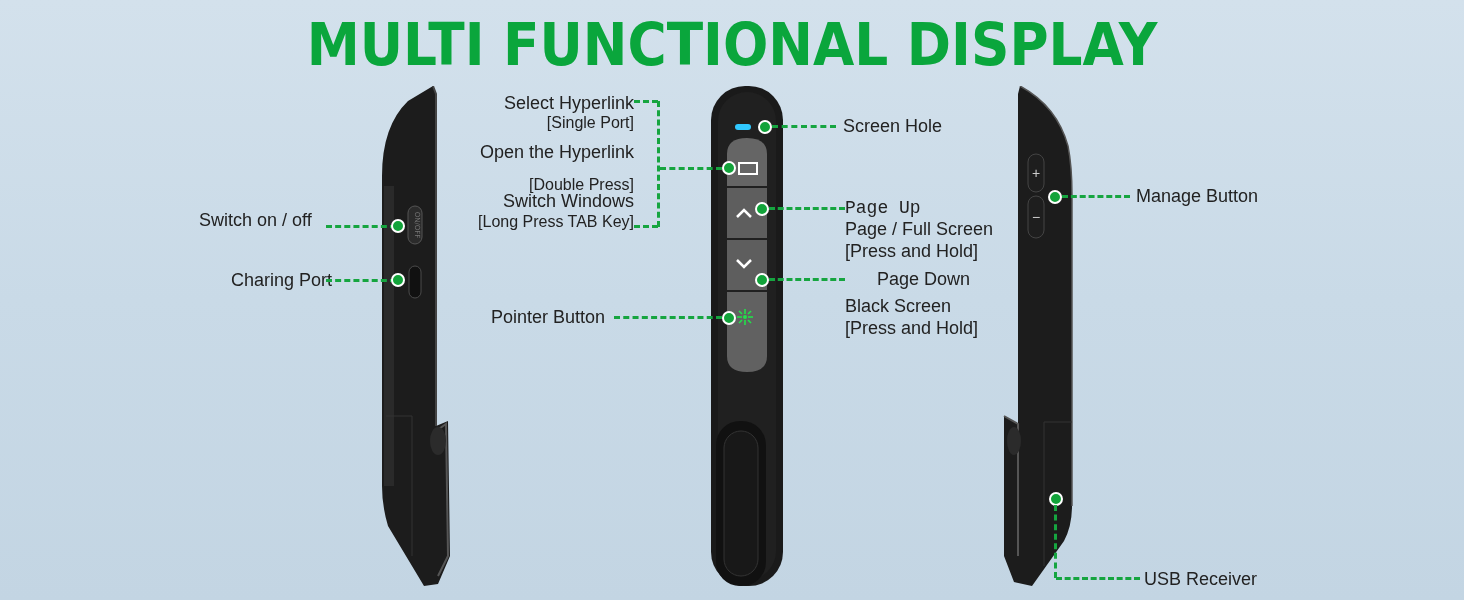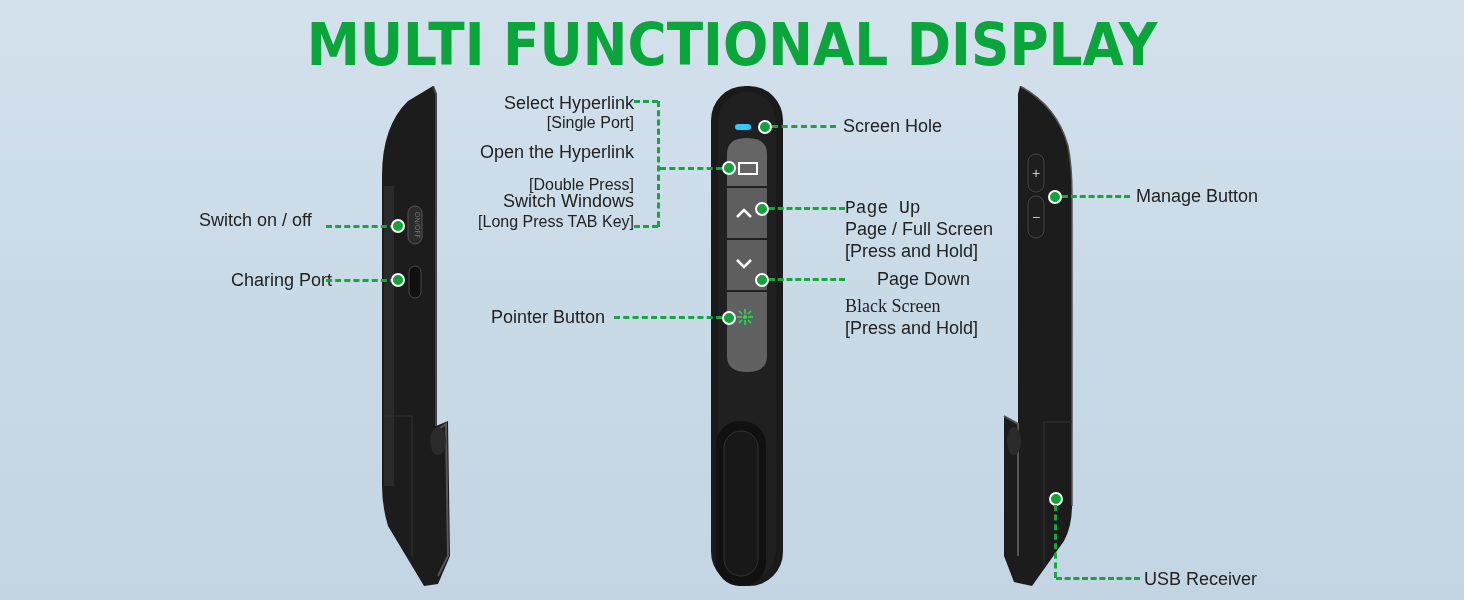--- a/index.html
+++ b/index.html
@@ -87,21 +87,21 @@
 <div class="lbl" style="left:845px;top:219px;">Page / Full Screen</div>
 <div class="lbl" style="left:845px;top:241px;">[Press and Hold]</div>
 
 <div style="position:absolute;left:727px;top:241px;width:40px;height:50px;"></div>
 <svg style="position:absolute;left:736px;top:259px;" width="16" height="10">
     <polyline points="1,1 8,8 15,1" fill="none" stroke="#fff" stroke-width="2.5"></polyline>
   </svg>
 <div class="dot" style="left:755px;top:273px;"></div>
 <div class="dash" style="left:769px;top:278px;width:76px;"></div>
 <div class="lbl" style="left:845px;top:269px;margin-left:32px;">Page Down</div>
-<div class="lbl" style="left:845px;top:296px;font-family:Liberation Serif, serif;">Black Screen</div>
+<div class="lbl" style="left:845px;top:296px;">Black Screen</div>
 <div class="lbl" style="left:845px;top:318px;">[Press and Hold]</div>
 
 <div style="position:absolute;left:727px;top:293px;width:40px;height:78px;"></div>
 <svg style="position:absolute;left:736px;top:308px;" width="18" height="18" viewBox="0 0 18 18">
   <g stroke="#22e04a" stroke-width="1.6">
       <line x1="9" y1="1" x2="9" y2="6"></line>
       <line x1="9" y1="12" x2="9" y2="17"></line>
       <line x1="1" y1="9" x2="6" y2="9"></line>
       <line x1="12" y1="9" x2="17" y2="9"></line>
       <line x1="3" y1="3" x2="6" y2="6"></line>

